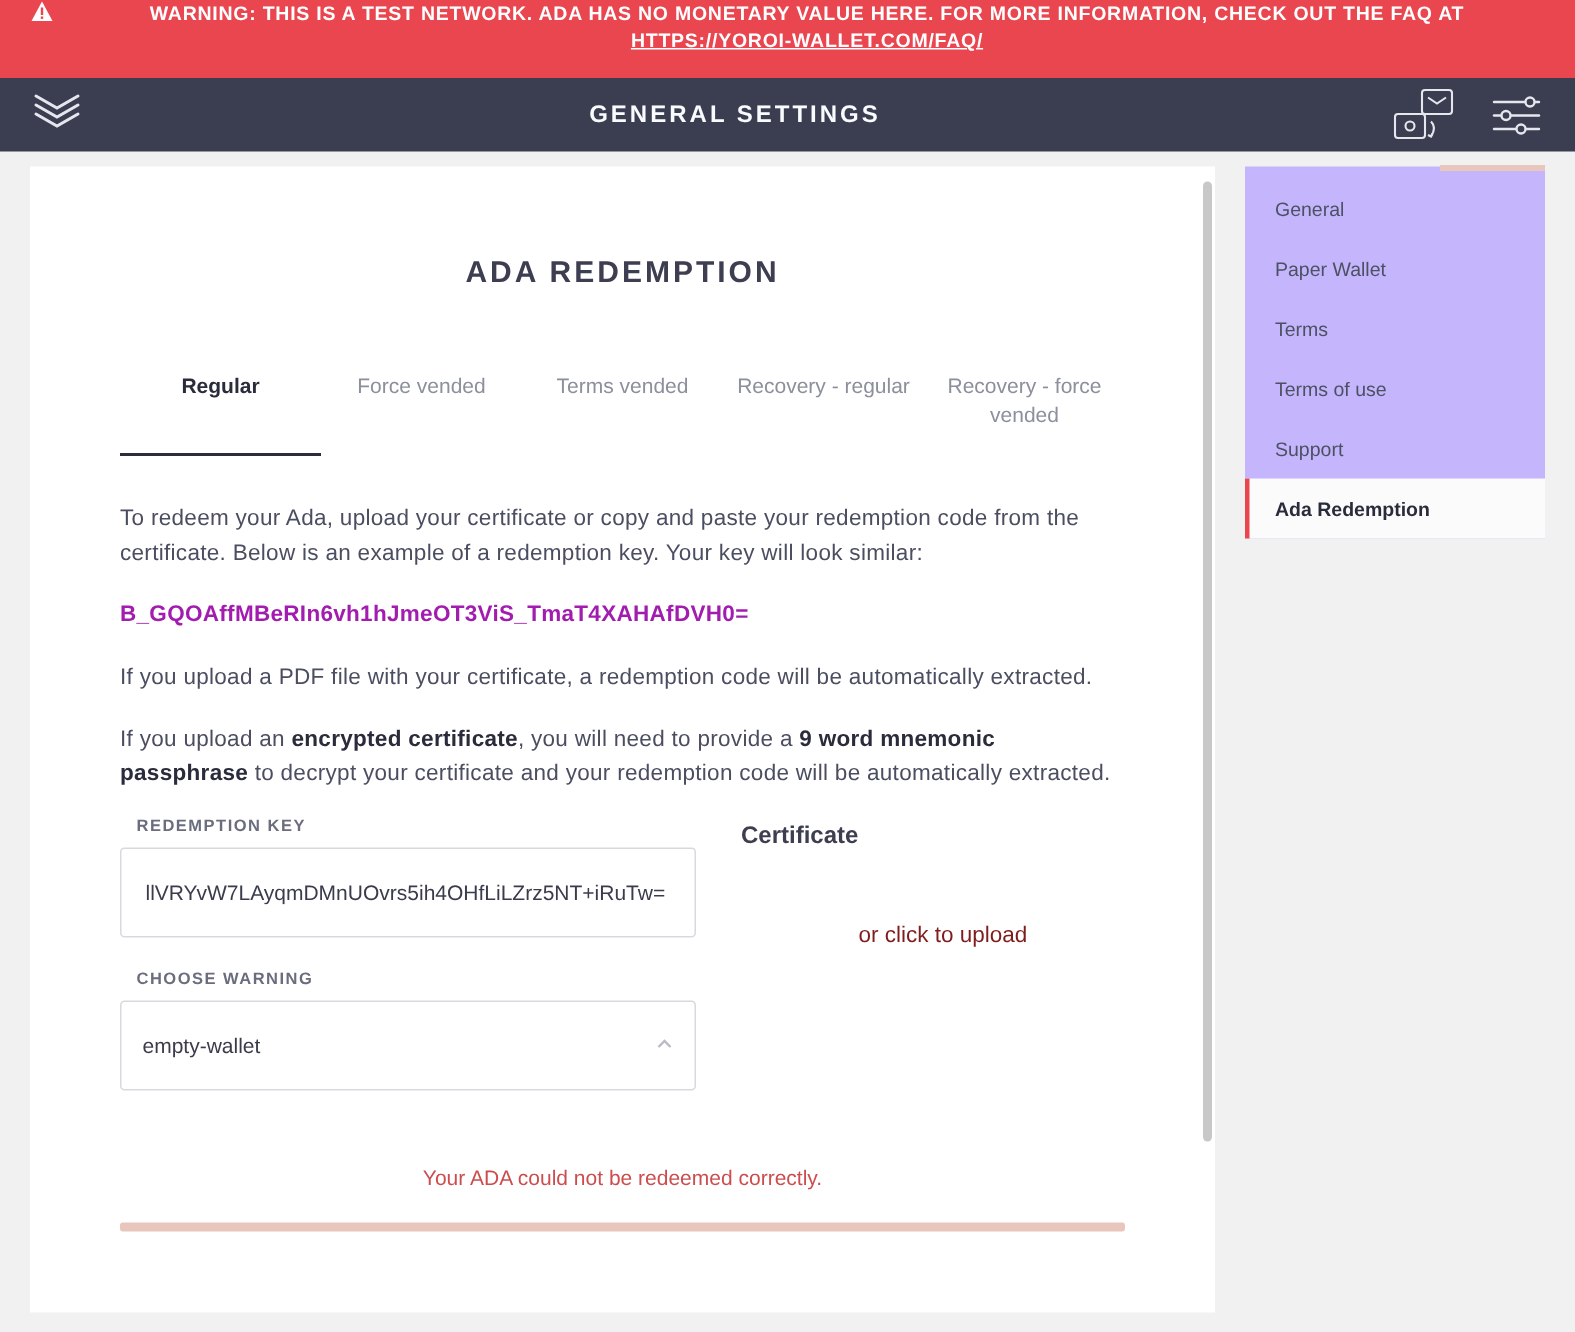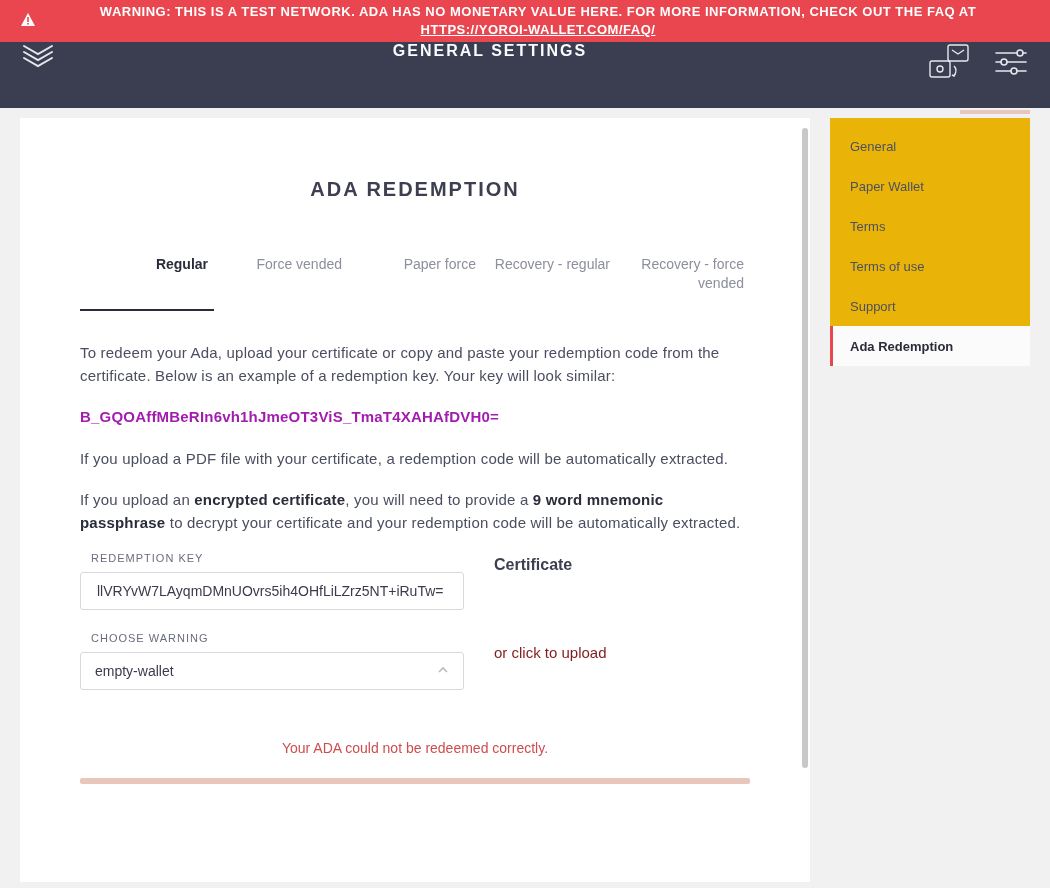--- a/index.html
+++ b/index.html
@@ -19,44 +19,43 @@
     width:1050px; height:888px;
     font-family: "Helvetica Neue", Arial, sans-serif;
     background: var(--page-bg);
     color: var(--text-dark);
     overflow:hidden;
   }
   
   .warning-bar {
     background: var(--warn-bg);
     color:#fff;
-    height:42px;
-    display:flex;
-    align-items:center;
+    height:52px;
+    display:flex;
     justify-content:center;
     font-size:13px;
     font-weight:700;
     letter-spacing:0.5px;
     padding:0 20px;
     text-align:center;
   }
   .warning-bar .tri {
     margin-right:10px;
     flex-shrink:0;
   }
   .warning-bar a { color:#fff; text-decoration:underline; }
   .warning-text { line-height:1.4; }
 
   
   .header {
-    height:66px;
+    height:49px;
     background: var(--dark-bg);
     color:#fafbff;
     display:flex;
-    align-items:flex-start;
+    align-items:center;
     justify-content:space-between;
     padding:0 22px;
   }
   .header .title {
     font-size:16px;
     font-weight:700;
     letter-spacing:2px;
   }
   .header-left, .header-right { display:flex; align-items:center; gap:22px; }
   .header-icon svg { display:block; }
@@ -85,21 +84,21 @@
   .scroll-track {
     position:absolute; top:0; right:0; width:10px; height:100%;
   }
   .scroll-thumb {
     position:absolute; top:10px; right:2px; width:6px; height:640px;
     background:#c8c8c8; border-radius:3px;
   }
 
   .right-col { width:200px; flex-shrink:0; }
   .sidenav {
-    background:#eab308;
+    background:#c4b5fd;
     display:flex; flex-direction:column;
     padding-top:8px;
   }
   .sidenav-item {
     height:40px;
     display:flex; align-items:center;
     padding:0 20px;
     font-size:13px;
     color:#4c5162;
     cursor:pointer;
@@ -122,21 +121,21 @@
     color:#3d3f50;
   }
 
   .tabs {
     display:flex;
     border-bottom:none;
     margin-bottom:30px;
   }
   .tab {
     flex:1;
-    text-align:right;
+    text-align:center;
     padding:14px 6px 18px 6px;
     font-size:14px;
     color: var(--text-muted);
     cursor:pointer;
     line-height:1.35;
   }
   .tab.active {
     color: var(--text-dark);
     font-weight:700;
     border-bottom:2px solid #2a2c3b;
@@ -151,34 +150,34 @@
   }
   .body-text .example { font-weight:700; color:#a21caf; }
   .body-text b { color:#2a2c3b; }
 
   .form-row {
     display:flex;
     gap:30px;
     margin-top:6px;
   }
   .form-left { flex:1.2; }
-  .form-right { flex:0.8; display:flex; flex-direction:column; }
+  .form-right { flex:0.8; display:flex; flex-direction:row; }
 
   .field { margin-bottom:22px; }
   .field-label {
     font-size:11px;
-    font-weight:400;
+    font-weight:700;
     letter-spacing:1px;
     color:#6a6d7e;
     margin-bottom:8px;
     padding-left:11px;
   }
   .text-input, .select-input {
     width:100%;
-    height:38px;
+    height:60px;
     border:1px solid #d8d9df;
     border-radius:3px;
     padding:0 14px;
     font-size:14px;
     color:#3a3c4c;
     background:#fff;
     display:flex; align-items:center; justify-content:space-between;
   }
   .text-input input {
     border:none; outline:none; width:100%; font-size:14px; color:#3a3c4c;
@@ -287,21 +286,21 @@
         <h1 class="panel-title">ADA REDEMPTION</h1>
 
         <div class="tabs">
           <div class="tab active">
             <span>Regular</span>
           </div>
           <div class="tab">
             <span>Force vended</span>
           </div>
           <div class="tab">
-            <span>Paper force</span>
+            <span>Terms vended</span>
           </div>
           <div class="tab">
             <span>Recovery - regular</span>
           </div>
           <div class="tab">
             <span>Recovery - force vended</span>
           </div>
         </div>
 
         <div class="body-text">

